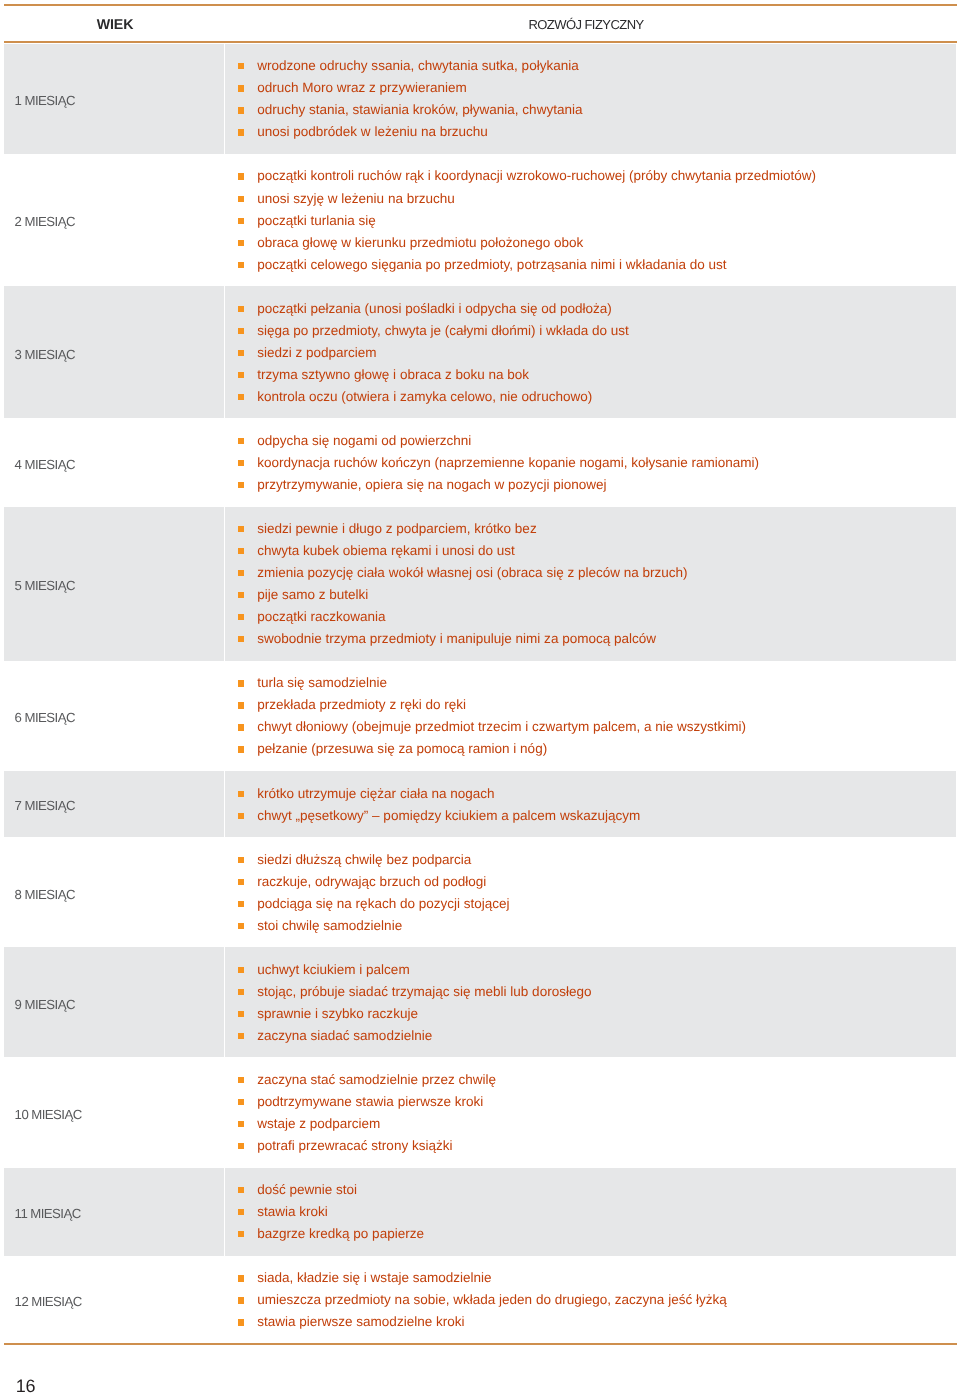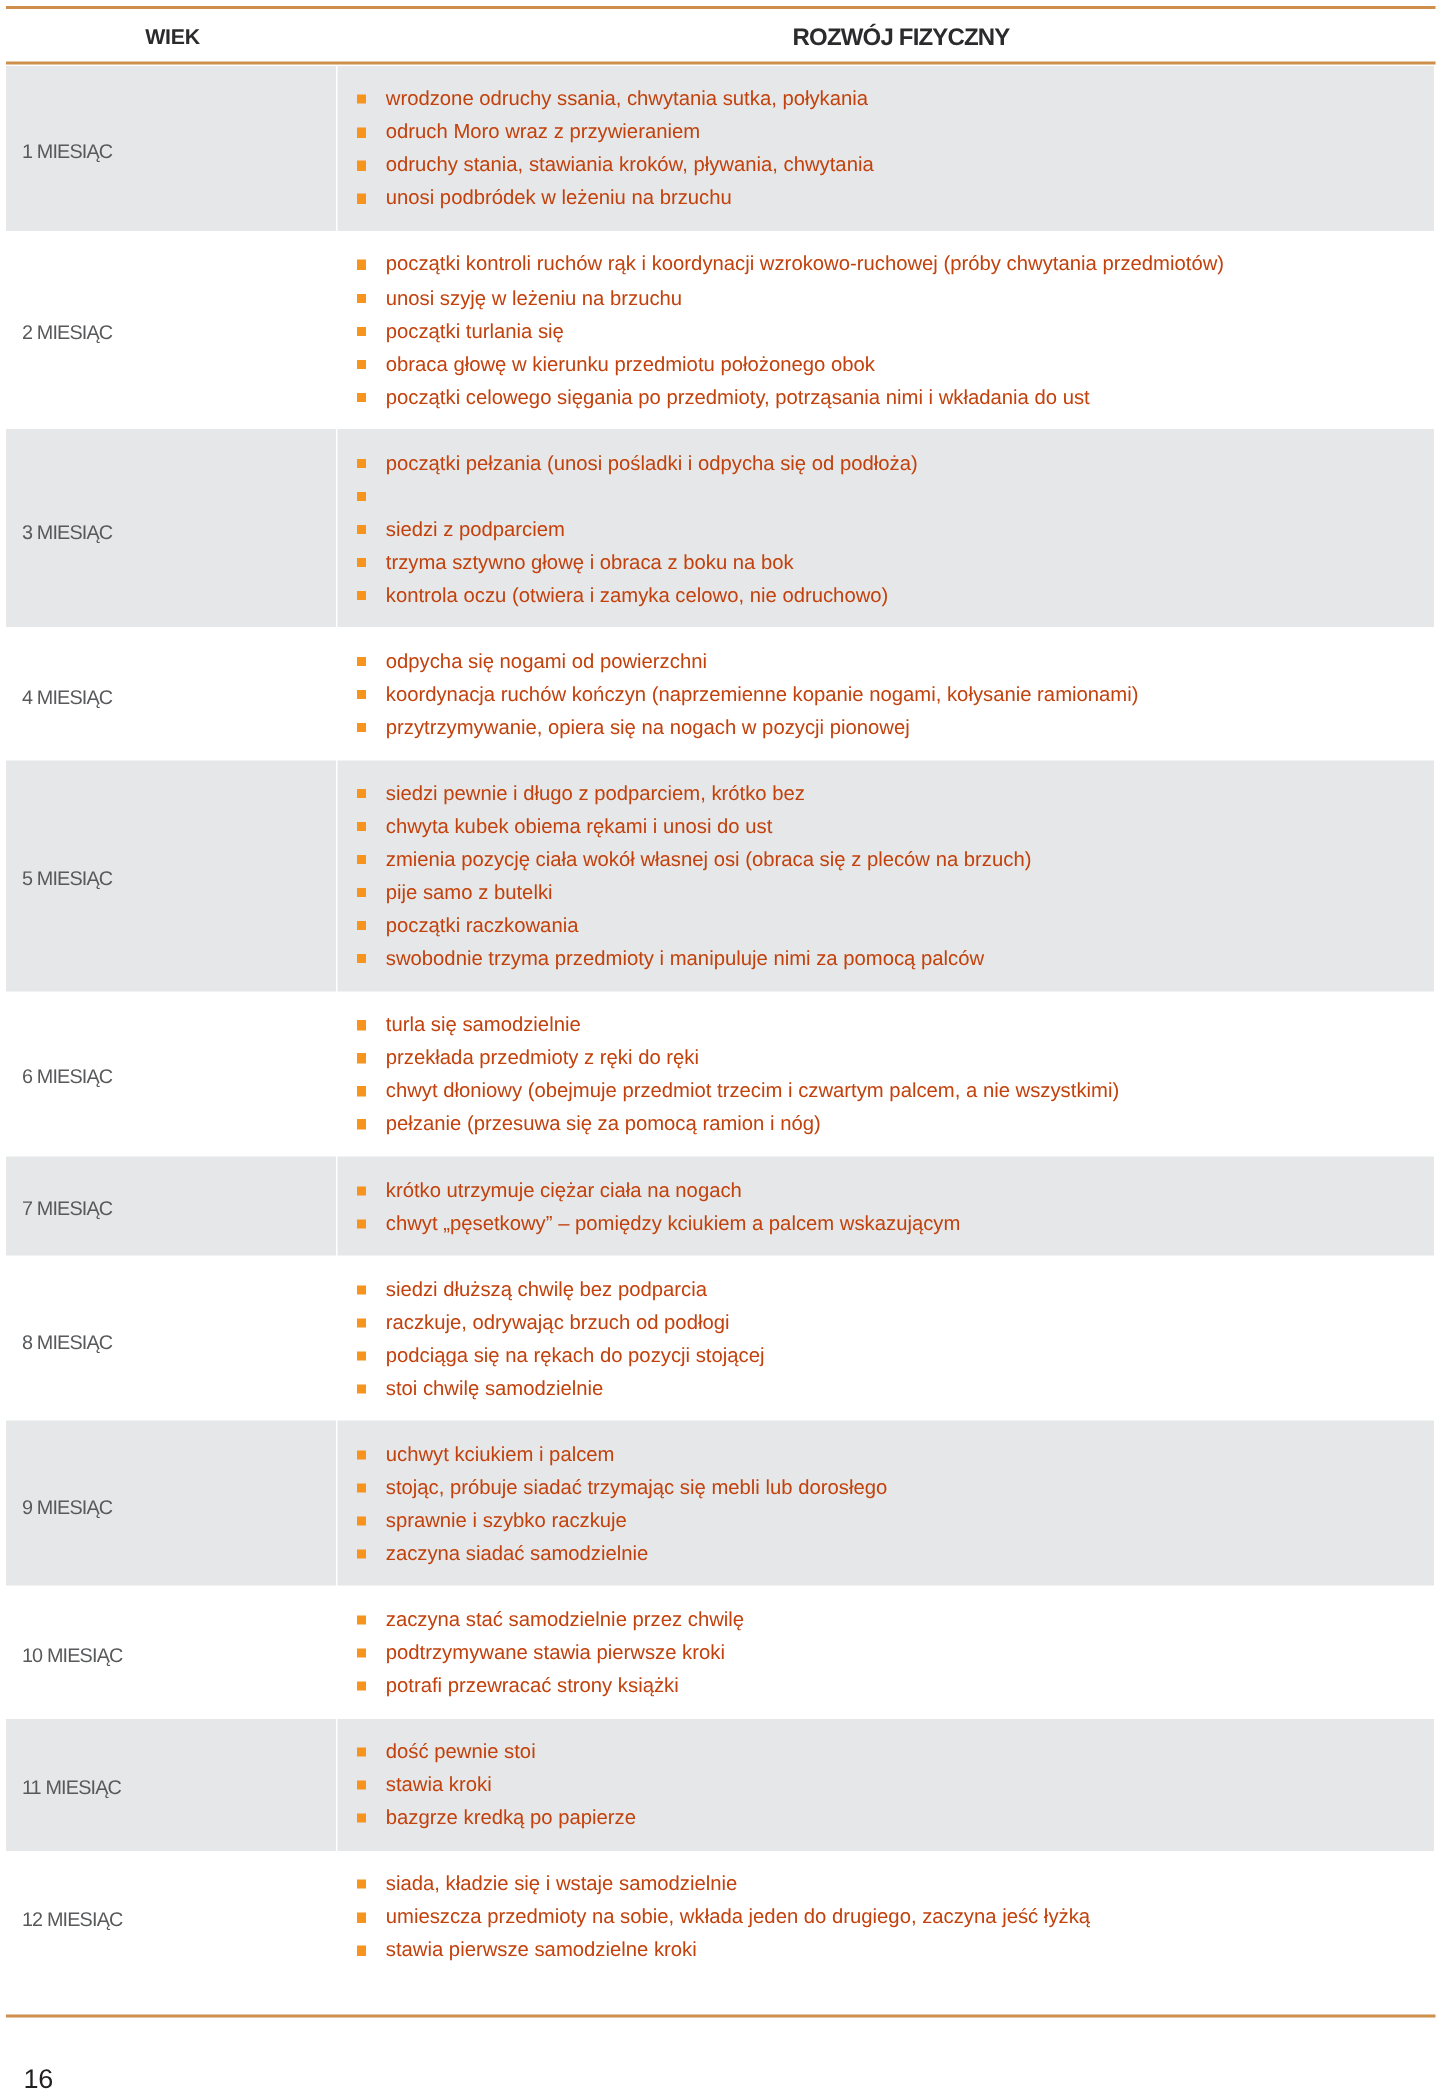--- a/index.html
+++ b/index.html
@@ -6,21 +6,21 @@
   body { width:960px; height:1393px; background:#fff;
          font-family:"Liberation Sans", sans-serif; -webkit-font-smoothing:antialiased;
          text-rendering:geometricPrecision; }
   .page { position:relative; width:960px; height:1393px; overflow:hidden;padding-left:46px; }
   .rule { position:absolute; left:3.8px; width:952.8px; height:1.8px; background:#CE8F4D; }
   .rule.top { top:4.1px; }
   .rule.mid { top:41.1px; }
   .rule.bot { top:1343.4px; }
   .head { position:absolute; left:4px; top:16.5px; width:952px; height:28px; }
   .head .h1 { position:absolute; left:92.8px; top:0; font-size:14.2px; font-weight:bold; color:#2B2B2D; letter-spacing:-0.15px; }
-  .head .h2 { position:absolute; left:524.4px; top:0; font-size:16px; font-weight:bold; color:#2B2B2D; letter-spacing:-0.55px; }
+  .head .h2 { position:absolute; left:524.4px; top:0; font-size:13px; font-weight:normal; color:#2B2B2D; letter-spacing:-0.55px; }
   .table { position:absolute; left:4px; top:43.76px; width:952.3px; }
   .row { display:flex; align-items:center; }
   .row.shade .c1, .row.shade .c2 { background:#E6E7E8; }
   .c1 { width:220px; flex:0 0 220px; align-self:stretch; display:flex; align-items:center; }
   .c2 { flex:1 1 auto; align-self:stretch; display:flex; align-items:center; margin-left:1px; padding-left:13.1px; }
   .age { padding-left:10.6px; position:relative; top:1.9px; font-size:13.2px; letter-spacing:-0.55px; color:#58595B; }
   .list { list-style:none; margin:0; padding:11.0px 0; }
   .item { display:flex; align-items:center; height:22.05px; }
   .bullet { flex:0 0 auto; width:6.2px; height:6.2px; background:#F7941E; margin-right:12.9px; position:relative; top:0.6px; }
   .itext { font-size:13.52px; color:#c2410c; white-space:nowrap; }
@@ -96,20 +96,21 @@
           <span class="age">3 MIESIĄC</span>
         </div>
       <div class="c2">
         <ul class="list">
         <li class="item">
               <span class="bullet"></span>
               <span class="itext">początki pełzania (unosi pośladki i odpycha się od podłoża)</span>
             </li>
         <li class="item">
               <span class="bullet"></span>
+              <span class="itext">sięga po przedmioty, chwyta je (całymi dłońmi) i wkłada do ust</span>
             </li>
         <li class="item">
               <span class="bullet"></span>
               <span class="itext">siedzi z podparciem</span>
             </li>
         <li class="item">
               <span class="bullet"></span>
               <span class="itext">trzyma sztywno głowę i obraca z boku na bok</span>
             </li>
         <li class="item">
@@ -271,20 +272,24 @@
         </div>
       <div class="c2">
         <ul class="list">
         <li class="item">
               <span class="bullet"></span>
               <span class="itext">zaczyna stać samodzielnie przez chwilę</span>
             </li>
         <li class="item">
               <span class="bullet"></span>
               <span class="itext">podtrzymywane stawia pierwsze kroki</span>
+            </li>
+        <li class="item">
+              <span class="bullet"></span>
+              <span class="itext">wstaje z podparciem</span>
             </li>
         <li class="item">
               <span class="bullet"></span>
               <span class="itext">potrafi przewracać strony książki</span>
             </li>
         </ul>
       </div>
     </div>
     <div class="row shade">
       <div class="c1">

